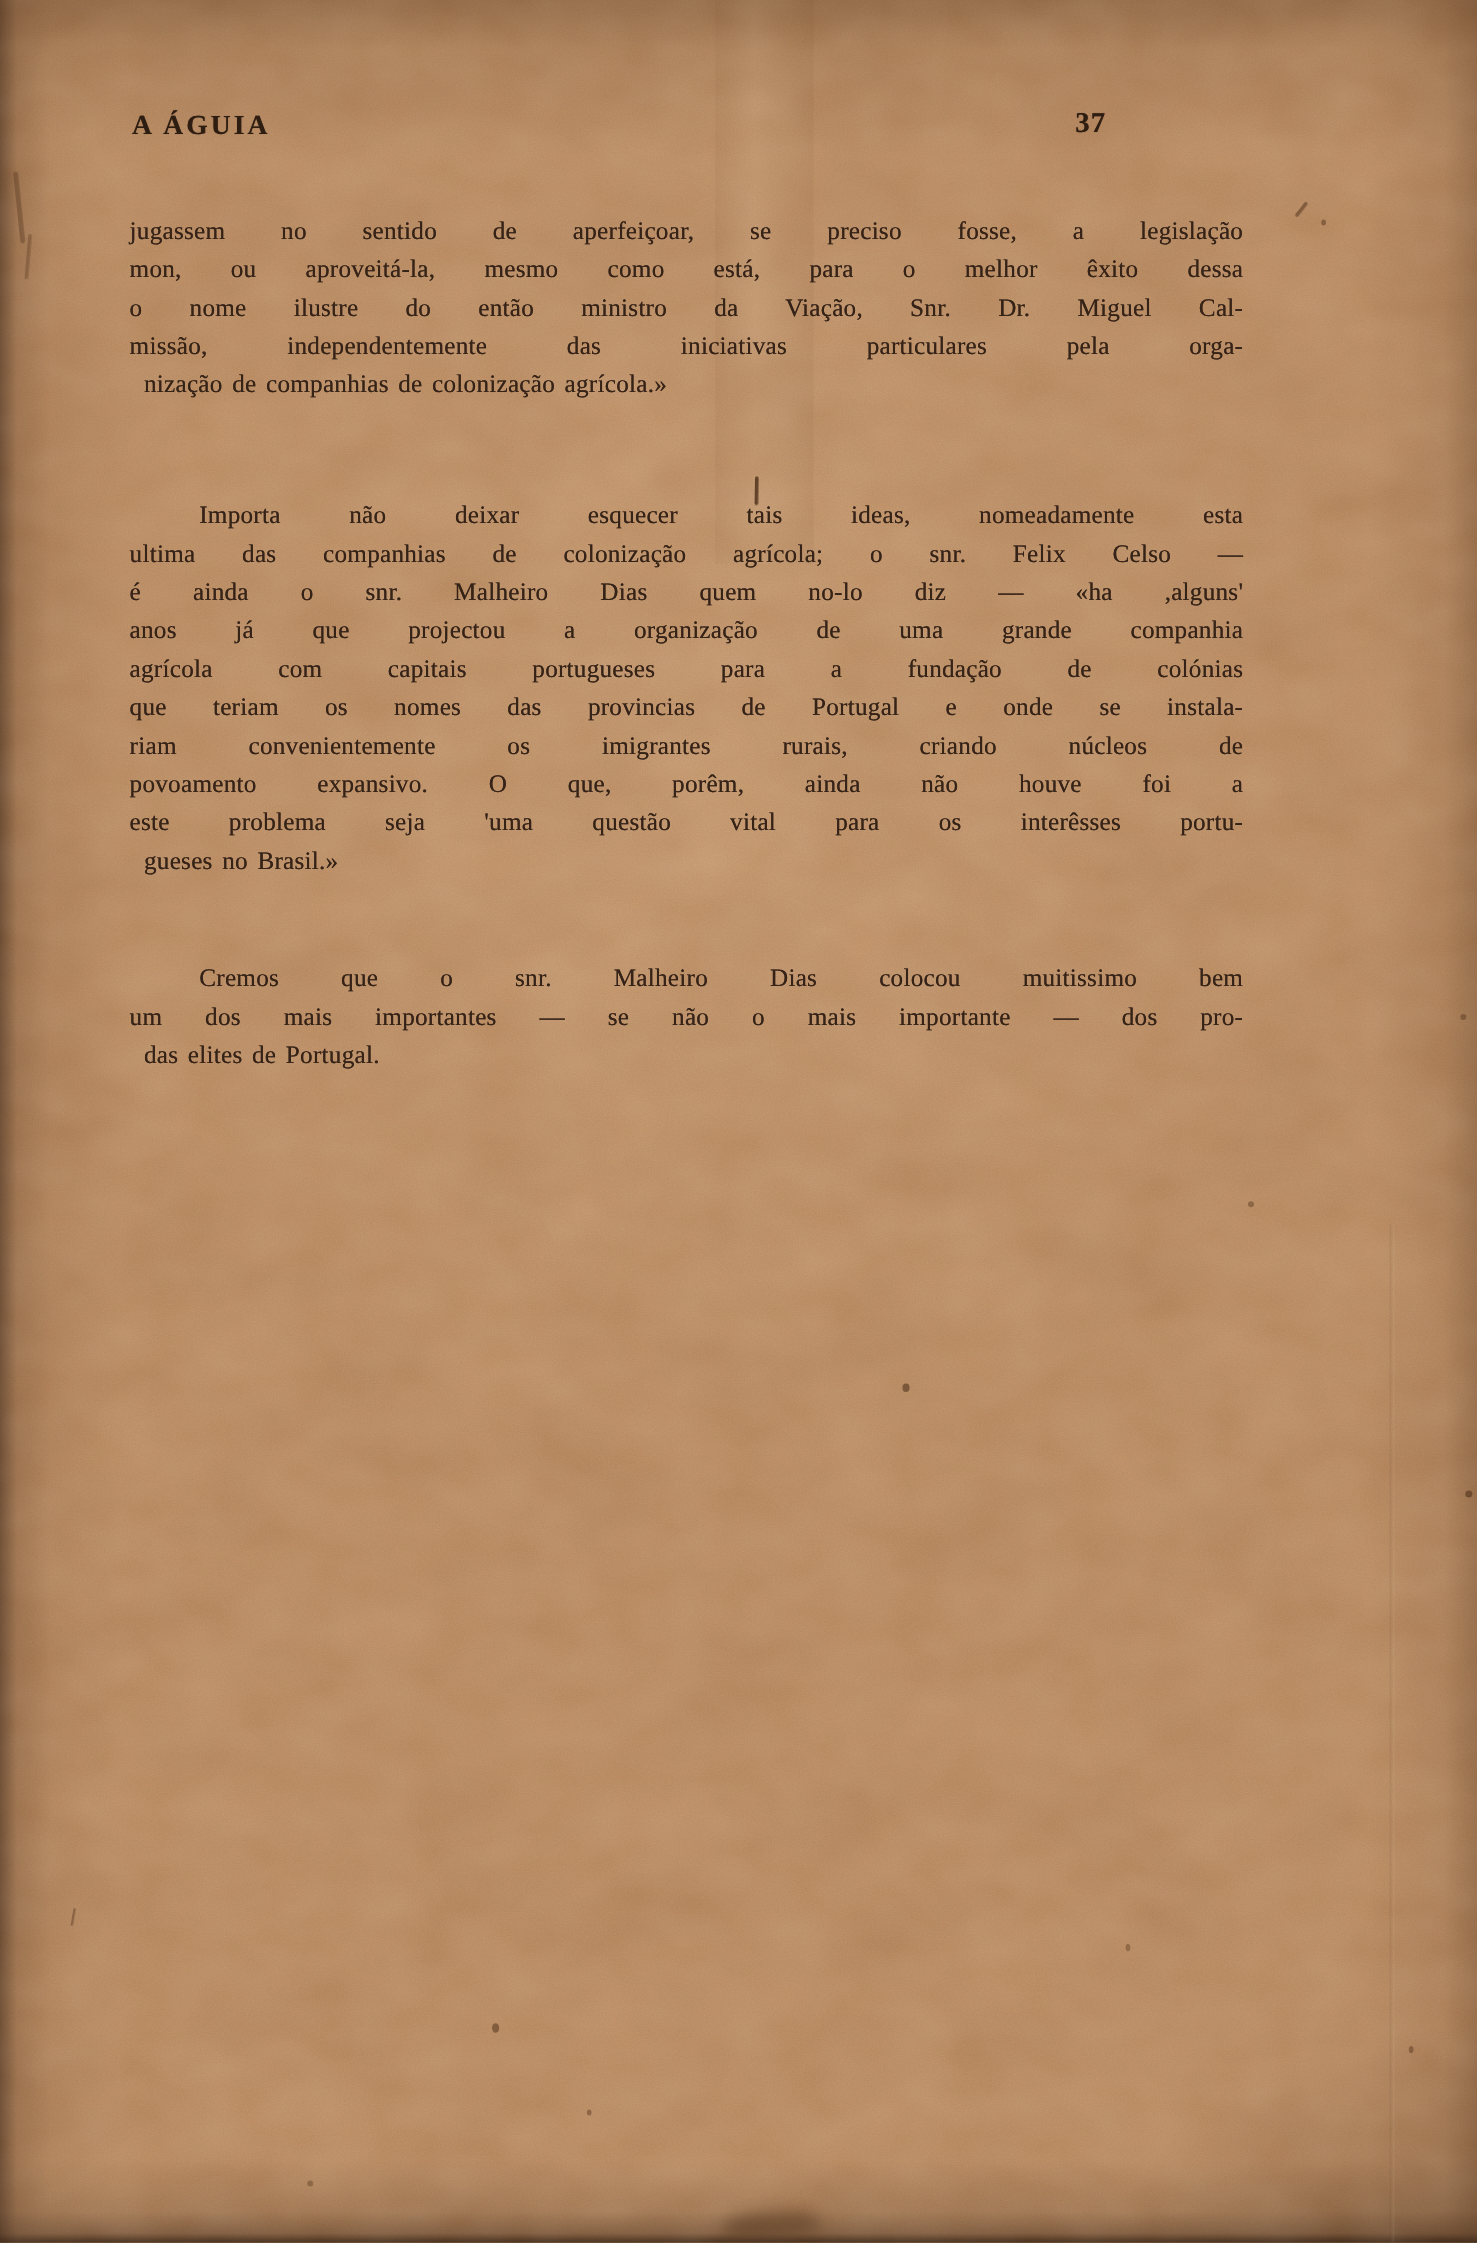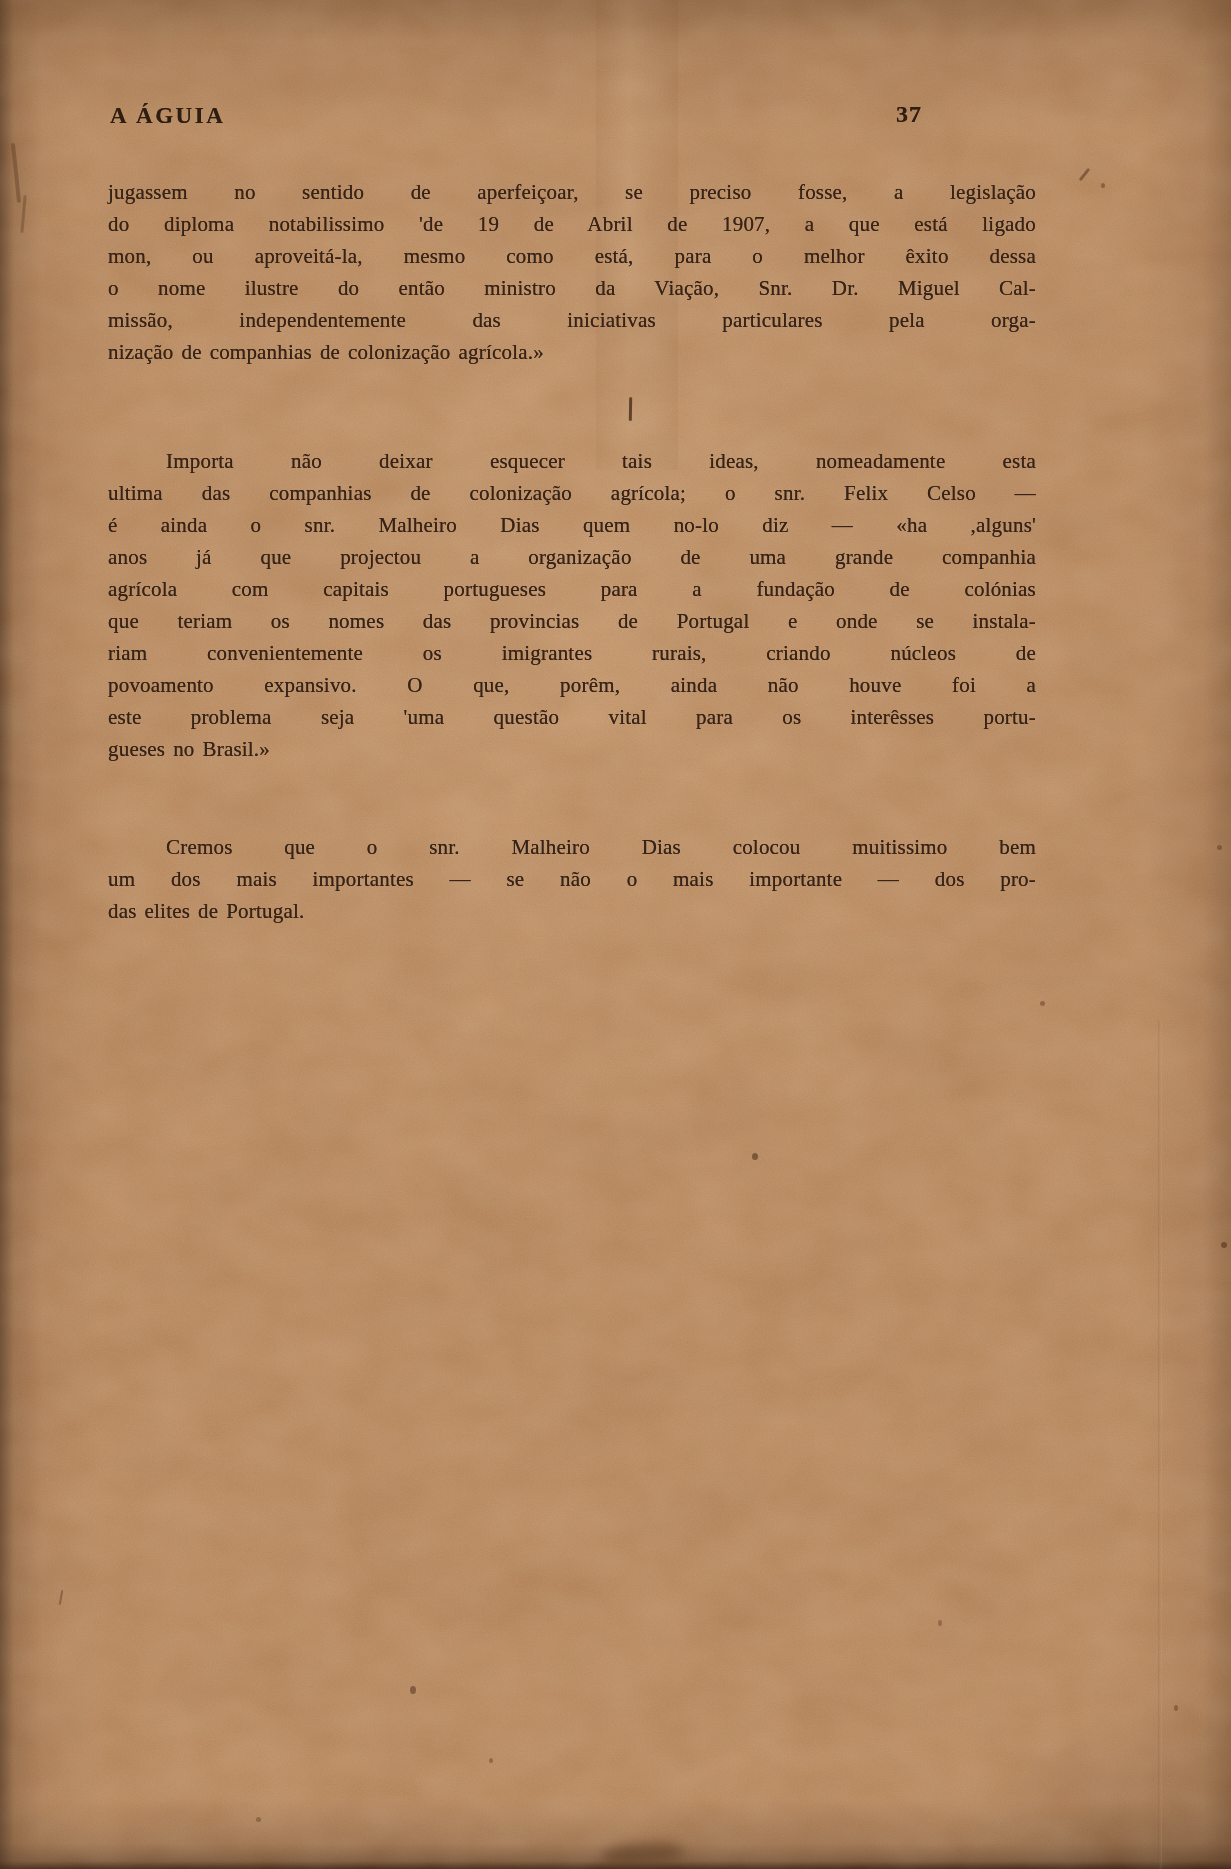--- a/index.html
+++ b/index.html
@@ -26,36 +26,35 @@
   }
   .texture{position:absolute;left:0;top:0;pointer-events:none;}
   .scan-band{position:absolute;left:596px;top:0;width:82px;height:470px;
     background:linear-gradient(90deg,rgba(90,55,28,0.05),rgba(255,240,210,0.06) 40%,rgba(90,55,28,0.06));}
   .crease-line{position:absolute;left:1158px;top:1020px;width:4px;height:849px;
     background:linear-gradient(90deg,rgba(80,48,24,0.14),rgba(255,235,205,0.10));opacity:.8;}
   .hdr-title,.hdr-num{
     position:absolute;color:var(--ink-dark,#2e1d11);font-weight:bold;
     white-space:nowrap;
     text-shadow:0 0 0.6px rgba(46,29,17,0.7);
-    margin-top:11px;
   }
   .hdr-title{left:110px;top:92px;font-size:23px;letter-spacing:2.5px;}
   .hdr-num{left:896px;top:90px;font-size:24px;letter-spacing:1px;}
   .body-text{
     position:absolute;left:108px;top:176px;width:928px;
     color:var(--ink,#362318);
     font-size:21px;line-height:32px;
     letter-spacing:0.2px;word-spacing:2.5px;
     text-shadow:0 0 0.55px rgba(54,35,24,0.85);
   }
   .para{margin:0;}
   .para.p2{margin-top:77px;}
   .para.p3{margin-top:66px;}
   .line{text-align:justify;text-align-last:justify;}
-  .line.last{text-align-last:left;}
+  .line.last{text-align-last:left;margin-left:12px;}
   .para.indent .line:first-child{text-indent:58px;}
   .mark{position:absolute;background:var(--mark,#4a2d17);pointer-events:none;}
   .mark.stroke{border-radius:2px;filter:blur(0.5px);}
   .mark.dot{border-radius:50%;filter:blur(0.6px);}
   .mark.smudge{border-radius:50%;filter:blur(6px);}
 </style>
 </head>
 <body>
 
 <div class="page" style="--paper: #c4956a; --ink: #362318; --ink-dark: #2e1d11; --mark: #4a2d17;">
@@ -82,21 +81,20 @@
 
   <div class="scan-band"></div>
   <div class="crease-line"></div>
 
   <div class="hdr-title">A ÁGUIA</div>
   <div class="hdr-num">37</div>
 
   <div class="body-text">
       <div class="para p1">
         <div class="line">jugassem no sentido de aperfeiçoar, se preciso fosse, a legislação</div>
-        <div class="line">do diploma notabilissimo 'de 19 de Abril de 1907, a que está ligado</div>
         <div class="line">mon, ou aproveitá-la, mesmo como está, para o melhor êxito dessa</div>
         <div class="line">o nome ilustre do então ministro da Viação, Snr. Dr. Miguel Cal-</div>
         <div class="line">missão, independentemente das iniciativas particulares pela orga-</div>
         <div class="line last">nização de companhias de colonização agrícola.»</div>
       </div>
       <div class="para p2 indent">
         <div class="line">Importa não deixar esquecer tais ideas, nomeadamente esta</div>
         <div class="line">ultima das companhias de colonização agrícola; o snr. Felix Celso —</div>
         <div class="line">é ainda o snr. Malheiro Dias quem no-lo diz — «ha ,alguns'</div>
         <div class="line">anos já que projectou a organização de uma grande companhia</div>

